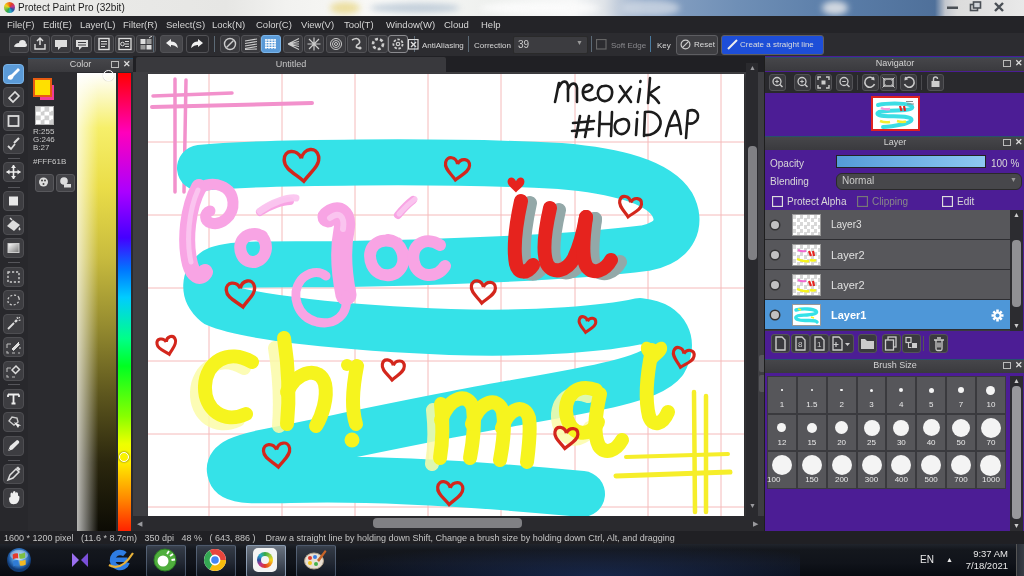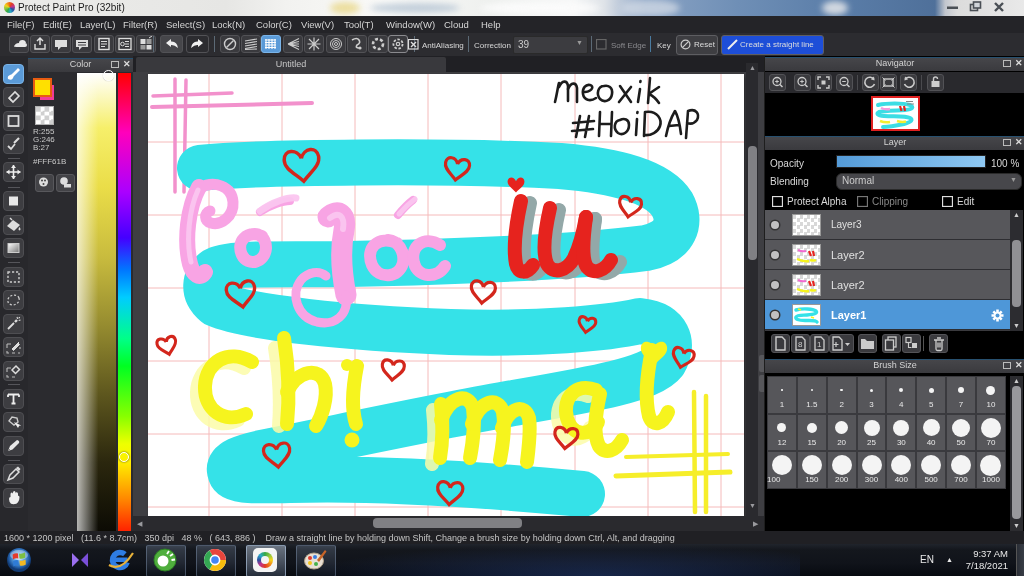--- a/index.html
+++ b/index.html
@@ -403,21 +403,21 @@
   <div class="thumbbar" style="left:614.5px;top:90px;width:9px;height:114px;"></div>
   <div class="arr" style="left:616px;top:446px">▼</div>
   <div class="scroll" style="left:0px;top:460px;width:631px;height:15px;"></div>
   <div class="arr" style="left:4px;top:464px">◀</div>
   <div class="arr" style="left:620px;top:464px">▶</div>
   <div class="thumbbar" style="left:240px;top:462px;width:149px;height:10px;"></div>
 </div>
 
 <div class="abs" style="left:759px;top:355px;width:9px;height:17px;background:#57575b;border-radius:2px"></div>
 <div class="abs" style="left:759px;top:375px;width:9px;height:17px;background:#57575b;border-radius:2px"></div>
-<div class="abs" id="rightcol" style="left:764px;top:56px;width:260px;height:475px;background:#000000;border-left:1px solid #1e1e1e;box-sizing:border-box">
+<div class="abs" id="rightcol" style="left:764px;top:56px;width:260px;height:475px;background:#4c1d95;border-left:1px solid #1e1e1e;box-sizing:border-box">
 
   <div class="ptitle" style="left:0;top:1px;width:260px">Navigator</div>
   <div class="pop" style="left:238px;top:4px"></div>
   <div class="pclose" style="left:250px;top:2px">✕</div>
   <div class="abs" style="left:0;top:16px;width:260px;height:21px;background:#29292d">
     <div class="tbtn" style="left:4px;top:2px;width:17px;height:17px"><svg width="15" height="15">
             <circle cx="7" cy="6.5" r="4" fill="none" stroke="#ccc" stroke-width="1.3"></circle>
             <path d="M10 9.5 L12.5 12" stroke="#ccc" stroke-width="1.5"></path>
             <path d="M5.2 6.5 h3.6 M7 4.7 v3.6" stroke="#ccc"></path>
           </svg></div>

